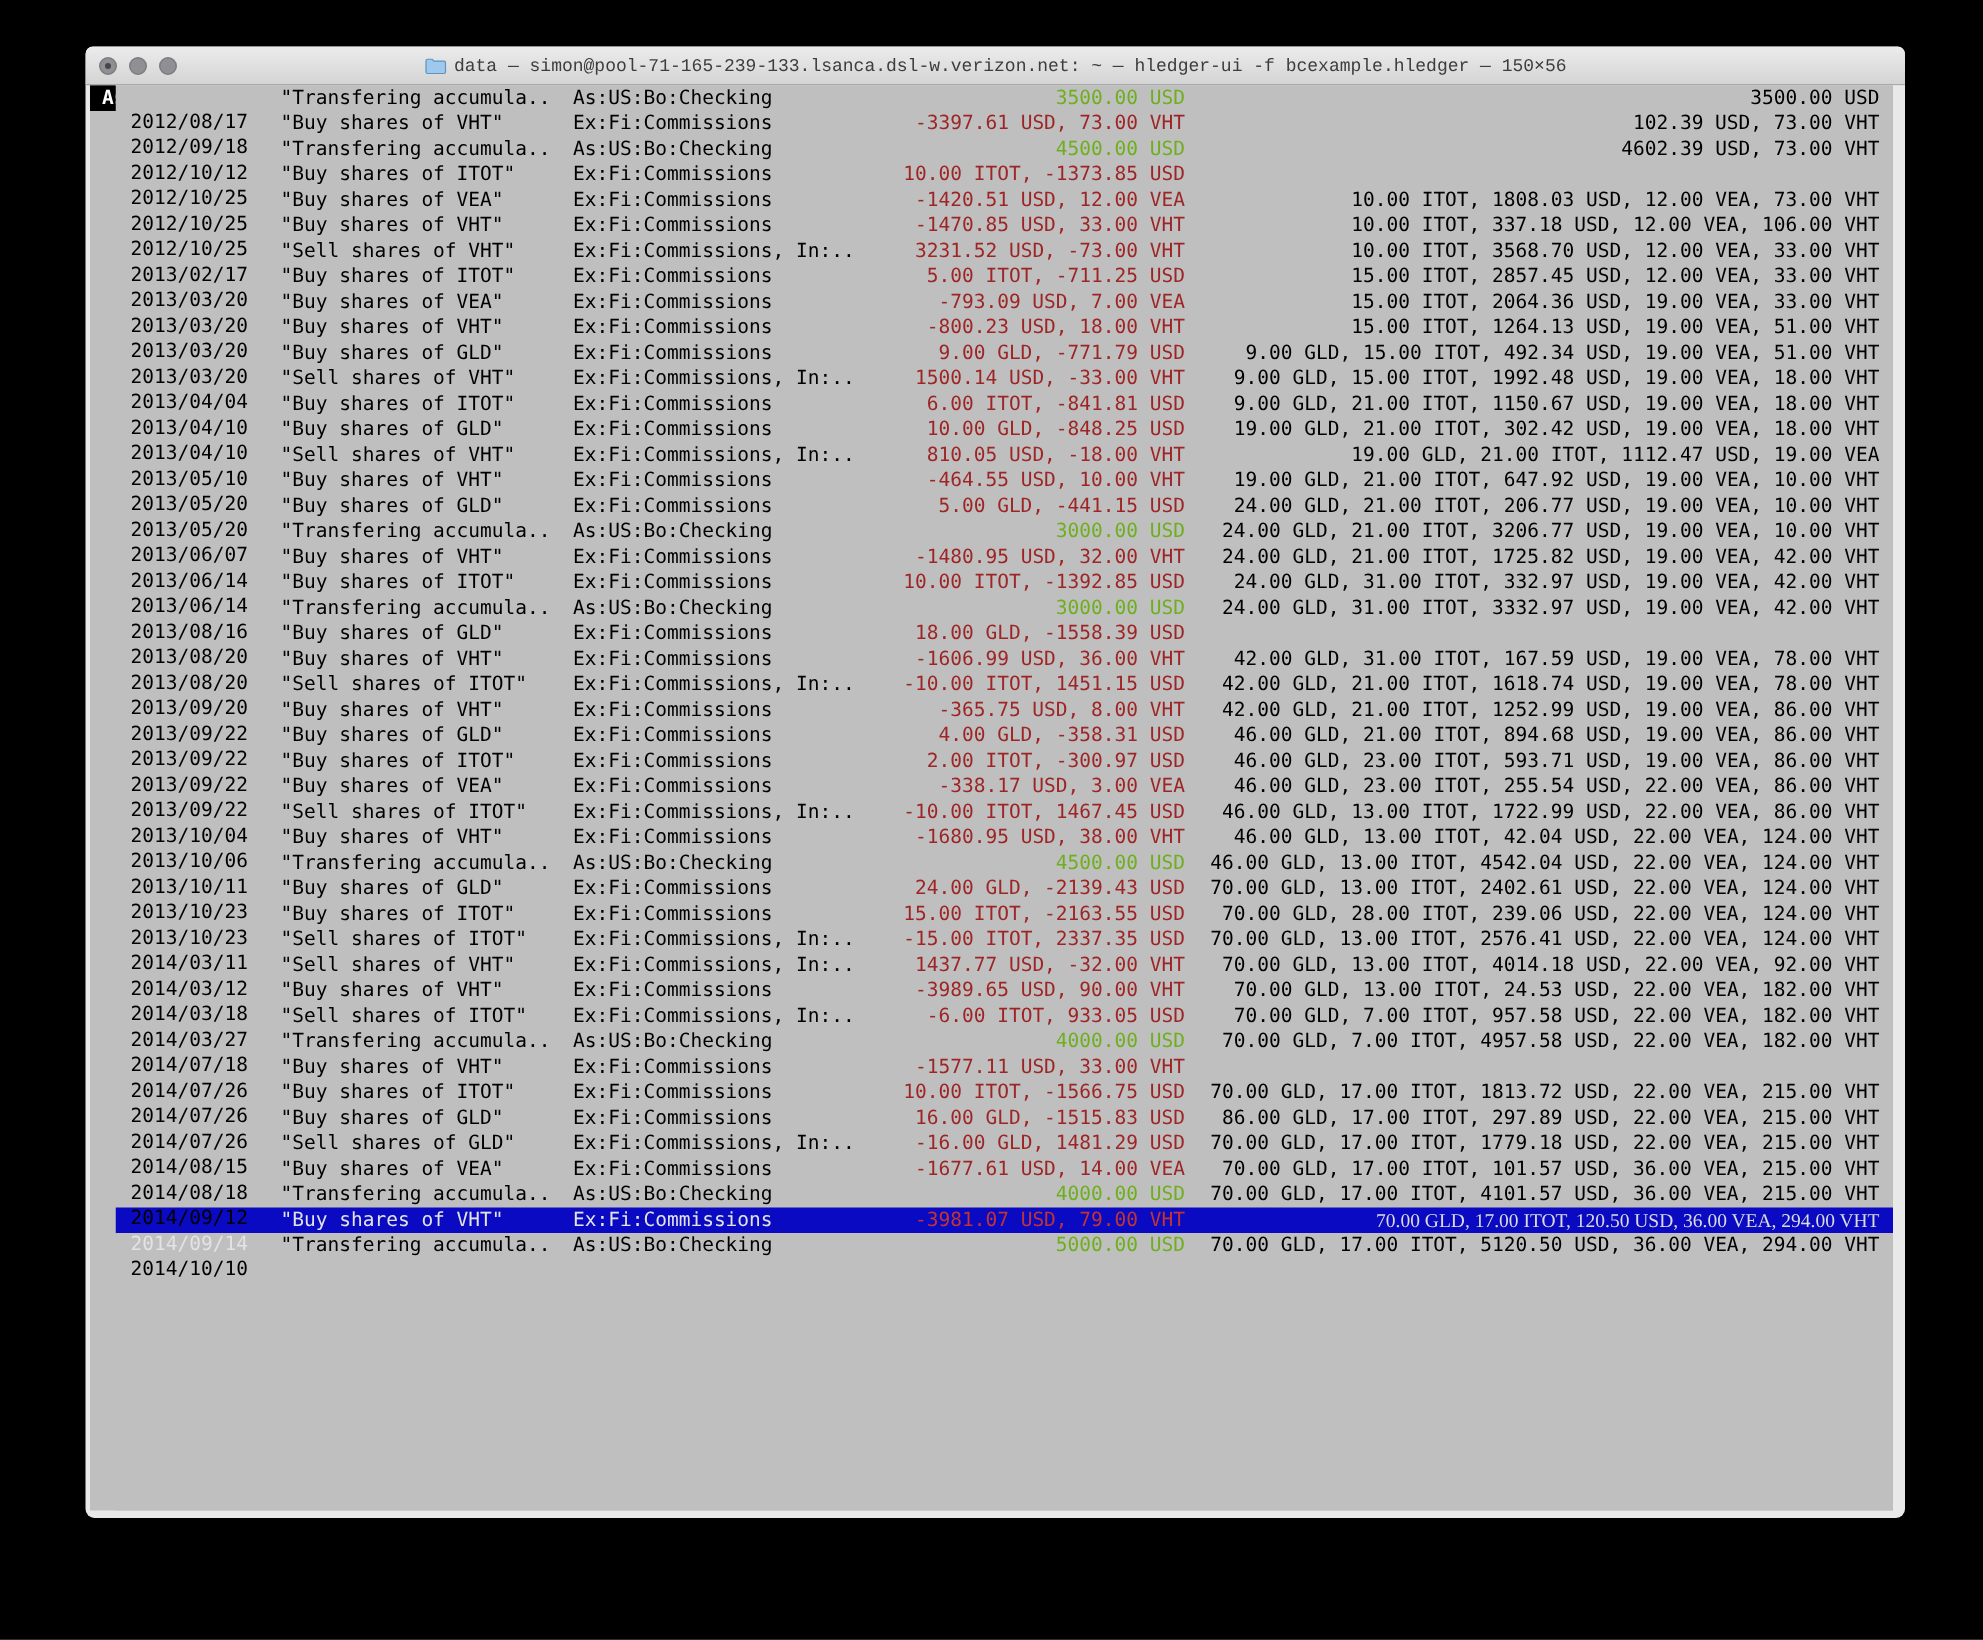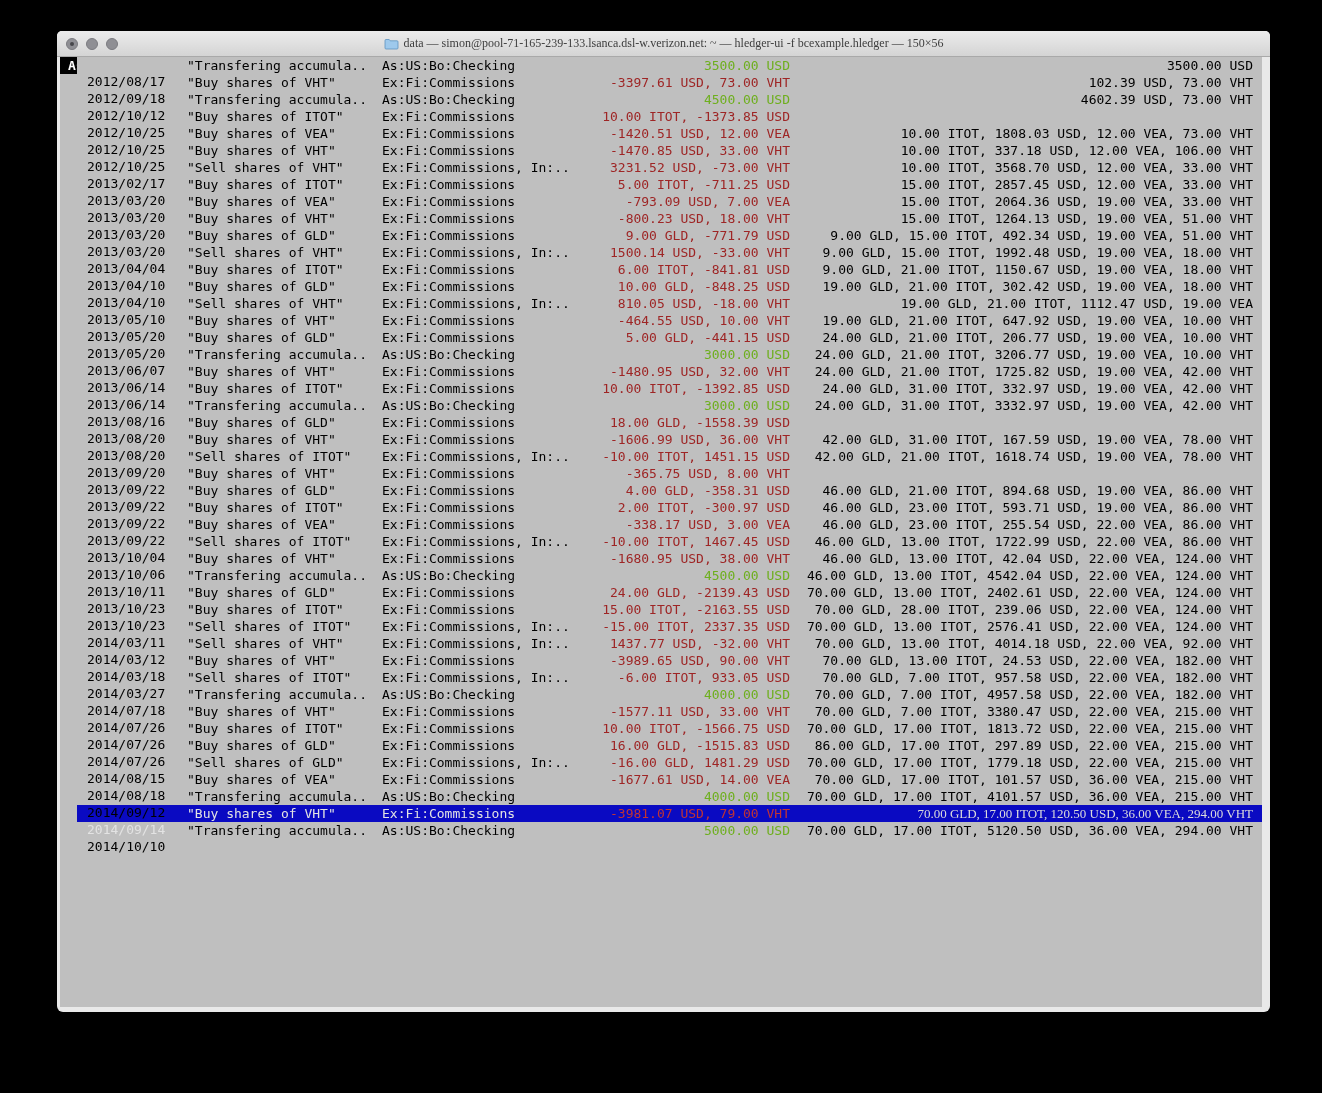--- a/index.html
+++ b/index.html
@@ -7,21 +7,21 @@
   .window{
     position:absolute;left:57px;top:31px;width:1213px;height:981px;
     background:#e9e9e9;border-radius:5px 5px 6px 6px;
     box-shadow:0 10px 30px rgba(0,0,0,.55);
   }
   .titlebar{
     position:absolute;left:0;top:0;right:0;height:26px;
     background:linear-gradient(#ececec,#d4d4d4);
     border-bottom:1px solid #a9a9a9;border-radius:5px 5px 0 0;
     display:flex;align-items:center;
-    font-family:Liberation Serif, serif;font-size:12px;color:#3d3d3d;
+    font-family:Liberation Mono, monospace;font-size:12px;color:#3d3d3d;
   }
   .lights{display:flex;gap:8px;padding-left:9px;position:absolute;left:0;top:0;height:26px;align-items:center;}
   .light{width:12px;height:12px;border-radius:50%;background:#8f8f94;border:1px solid #7b7b80;position:relative;}
   .light.close::after{content:'';position:absolute;left:3px;top:3px;width:4px;height:4px;border-radius:50%;background:#46464a;}
   .title-wrap{flex:1;display:flex;justify-content:center;align-items:center;gap:5px;}
   .folder-icon{width:15px;height:12px;display:inline-block;}
   .term{
     position:absolute;left:3px;top:26px;width:1202px;bottom:5px;
     display:flex;background:var(--term-bg);
     font-family:"DejaVu Sans Mono","Liberation Mono",monospace;font-size:13px;line-height:17px;
@@ -239,20 +239,21 @@
     <span class="c-desc">"Sell shares of ITOT"</span>
     <span class="c-acct">Ex:Fi:Commissions, In:..</span>
     <span class="c-amt red">-10.00 ITOT, 1451.15 USD</span>
     <span class="c-bal">42.00 GLD, 21.00 ITOT, 1618.74 USD, 19.00 VEA, 78.00 VHT</span>
   </div>
         <div class="row">
     <span class="c-date">2013/09/22</span>
     <span class="c-desc">"Buy shares of VHT"</span>
     <span class="c-acct">Ex:Fi:Commissions</span>
     <span class="c-amt red">-365.75 USD, 8.00 VHT</span>
+    <span class="c-bal">42.00 GLD, 21.00 ITOT, 1252.99 USD, 19.00 VEA, 86.00 VHT</span>
   </div>
         <div class="row">
     <span class="c-date">2013/09/22</span>
     <span class="c-desc">"Buy shares of GLD"</span>
     <span class="c-acct">Ex:Fi:Commissions</span>
     <span class="c-amt red">4.00 GLD, -358.31 USD</span>
     <span class="c-bal">46.00 GLD, 21.00 ITOT, 894.68 USD, 19.00 VEA, 86.00 VHT</span>
   </div>
         <div class="row">
     <span class="c-date">2013/09/22</span>
@@ -336,21 +337,20 @@
     <span class="c-desc">"Transfering accumula..</span>
     <span class="c-acct">As:US:Bo:Checking</span>
     <span class="c-amt green">4000.00 USD</span>
     <span class="c-bal">70.00 GLD, 7.00 ITOT, 4957.58 USD, 22.00 VEA, 182.00 VHT</span>
   </div>
         <div class="row">
     <span class="c-date">2014/07/26</span>
     <span class="c-desc">"Buy shares of VHT"</span>
     <span class="c-acct">Ex:Fi:Commissions</span>
     <span class="c-amt red">-1577.11 USD, 33.00 VHT</span>
-    <span class="c-bal">70.00 GLD, 7.00 ITOT, 3380.47 USD, 22.00 VEA, 215.00 VHT</span>
   </div>
         <div class="row">
     <span class="c-date">2014/07/26</span>
     <span class="c-desc">"Buy shares of ITOT"</span>
     <span class="c-acct">Ex:Fi:Commissions</span>
     <span class="c-amt red">10.00 ITOT, -1566.75 USD</span>
     <span class="c-bal">70.00 GLD, 17.00 ITOT, 1813.72 USD, 22.00 VEA, 215.00 VHT</span>
   </div>
         <div class="row">
     <span class="c-date">2014/07/26</span>

